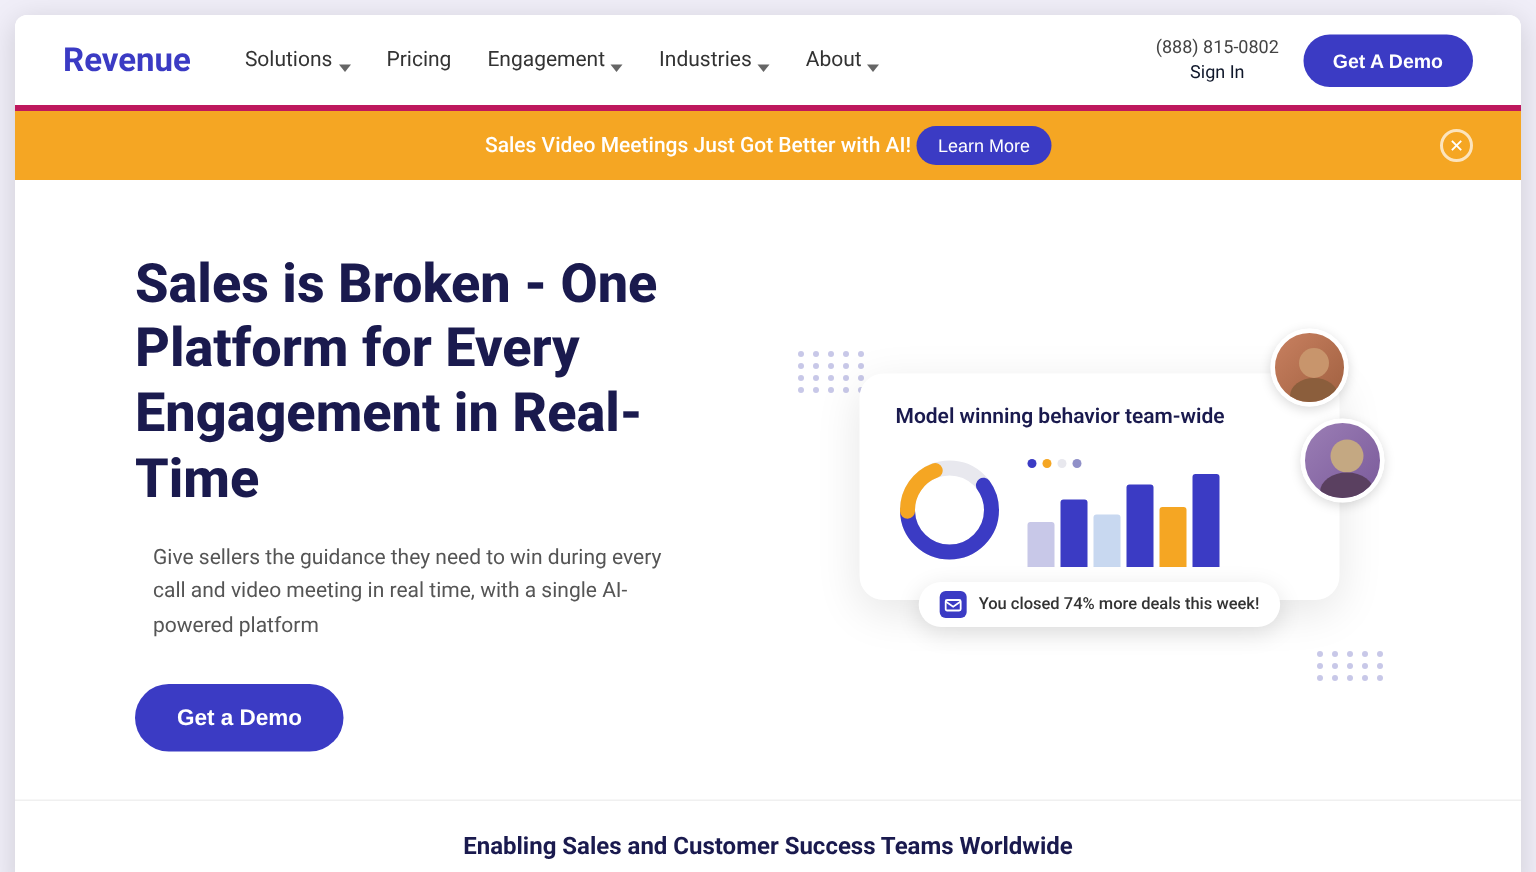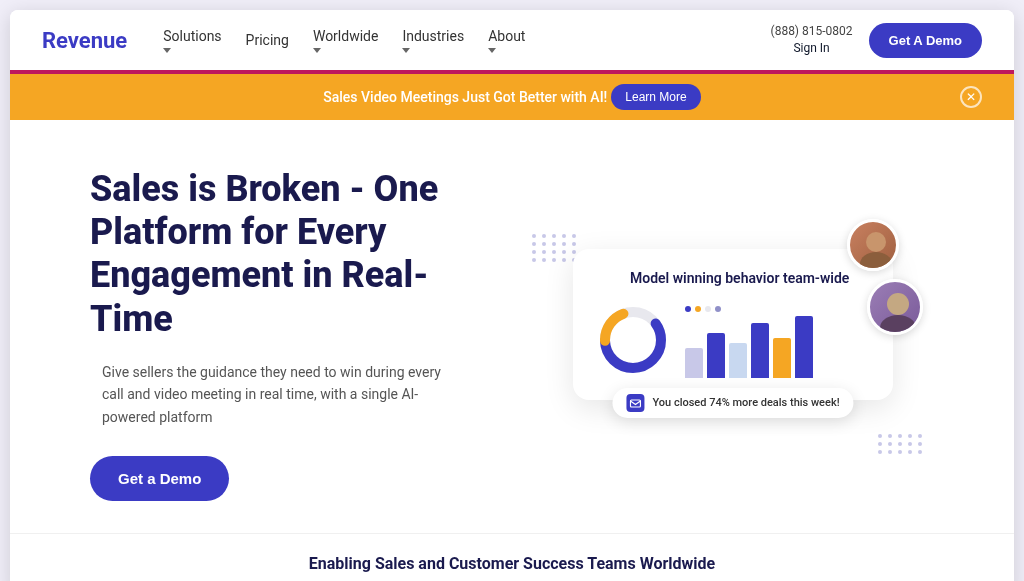--- a/index.html
+++ b/index.html
@@ -49,23 +49,22 @@
       display: flex;
       align-items: center;
       gap: 24px;
       list-style: none;
     }
     .nav-links li a {
       font-size: 14px;
       color: #333;
       text-decoration: none;
       display: flex;
-      align-items: flex-start;
-      gap: 4px;
-      flex-direction: column;
+      align-items: flex-end;
+      gap: 4px;
     }
     .dropdown-arrow {
       width: 0; height: 0;
       border-left: 4px solid transparent;
       border-right: 4px solid transparent;
       border-top: 5px solid #666;
       display: inline-block;
     }
     .navbar-right {
       display: flex;
@@ -192,21 +191,20 @@
       padding: 20px 24px;
       width: 320px;
       position: relative;
     }
     .illustration-label {
       font-size: 14px;
       font-weight: 600;
       color: #1a1a4e;
       margin-bottom: 16px;
       line-height: 1.3;
-      margin-left: 33px;
     }
     .illustration-content {
       display: flex;
       align-items: center;
       gap: 16px;
     }
     
     .donut-chart {
       flex-shrink: 0;
     }
@@ -333,21 +331,21 @@
               <span class="dropdown-arrow"></span>
             </a>
         </li>
         <li>
           <a href="#">
               <span>Pricing</span>
             </a>
         </li>
         <li>
           <a href="#">
-              <span>Worldwide</span>
+              <span>Engagement</span>
               <span class="dropdown-arrow"></span>
             </a>
         </li>
         <li>
           <a href="#">
               <span>Industries</span>
               <span class="dropdown-arrow"></span>
             </a>
         </li>
         <li>

